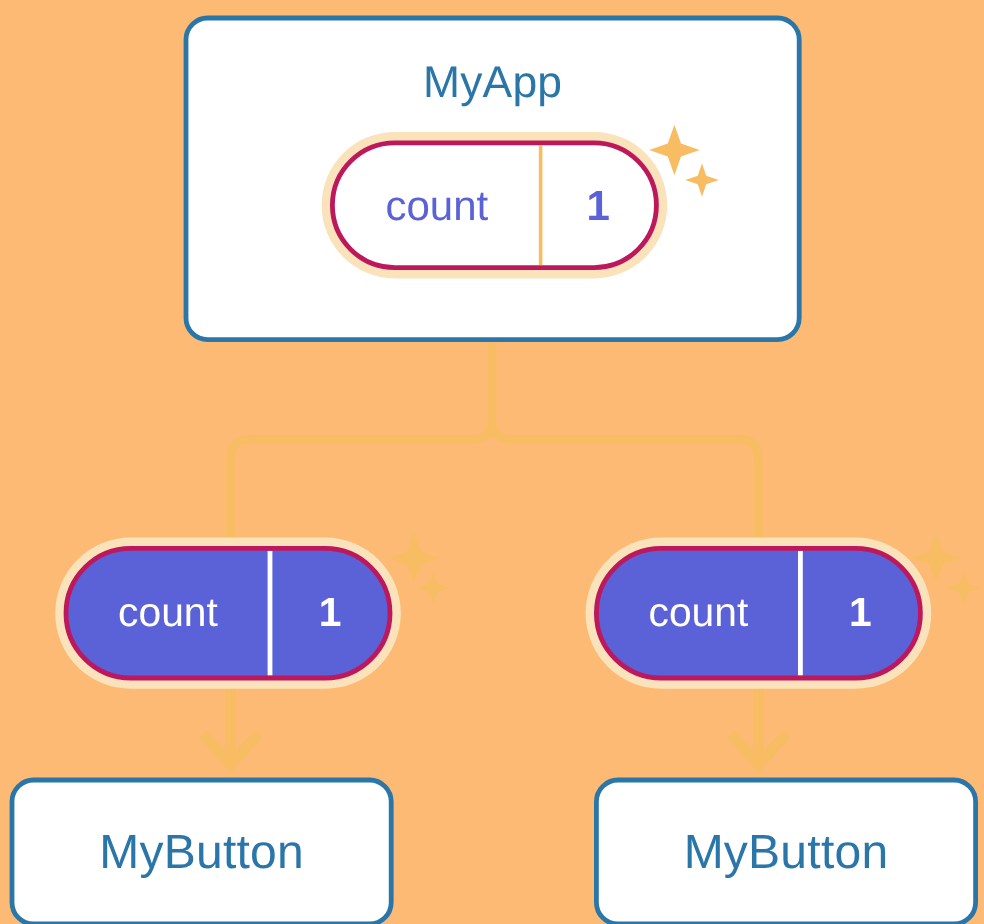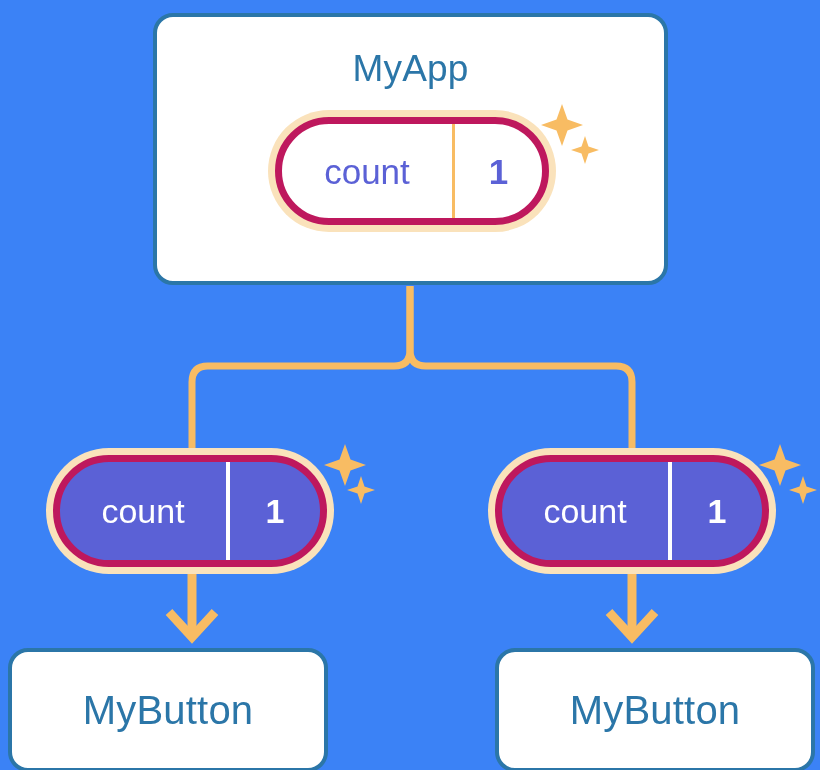--- a/index.html
+++ b/index.html
@@ -11,21 +11,21 @@
     width: 820px;
     height: 770px;
     overflow: hidden;
     font-family: "Liberation Sans", sans-serif;
     -webkit-font-smoothing: antialiased;
   }
   #stage {
     position: relative;
     width: 820px;
     height: 770px;
-    background: #3b82f6;
+    background: #fdba74;
   }
 
   
   #connectors {
     position: absolute;
     left: 0;
     top: 0;
     width: 820px;
     height: 770px;
     pointer-events: none;
@@ -87,21 +87,21 @@
     position: absolute;
     box-sizing: border-box;
     border-radius: 999px;
     background: #fae2bb;          
     padding: 7px;
     display: flex;
   }
   .pill-inner {
     flex: 1 1 auto;
     box-sizing: border-box;
-    border: 7px solid #be185d;     
+    border: 4px solid #be185d;     
     border-radius: 999px;
     display: flex;
     align-items: stretch;
     overflow: hidden;
   }
   .pill-key, .pill-val {
     display: flex;
     align-items: center;
     justify-content: center;
     line-height: 1;

